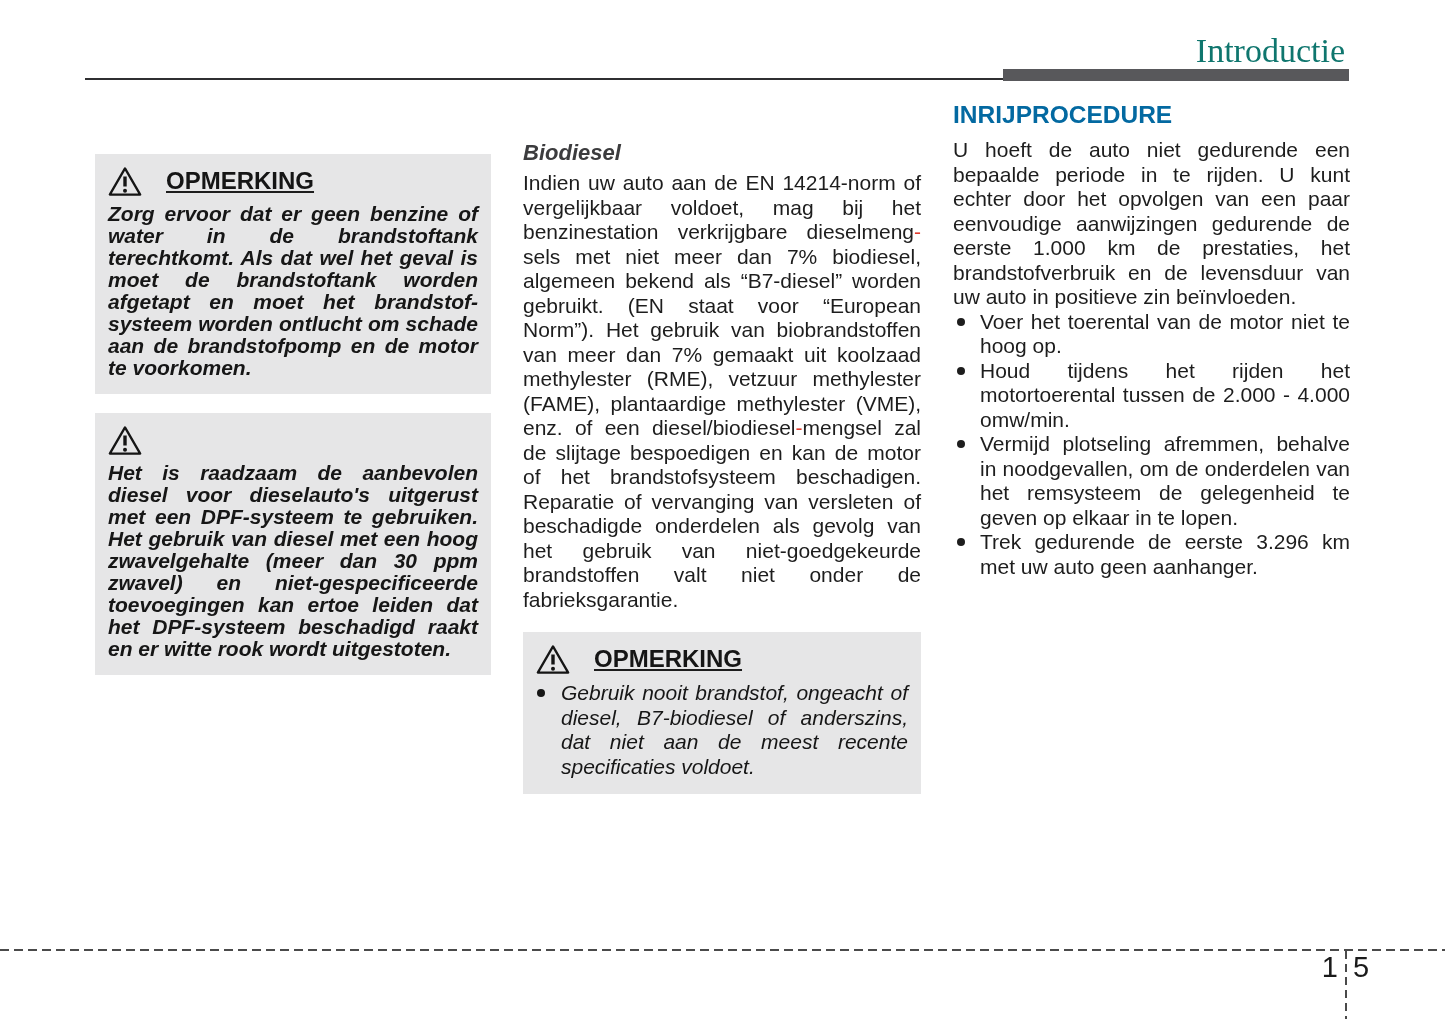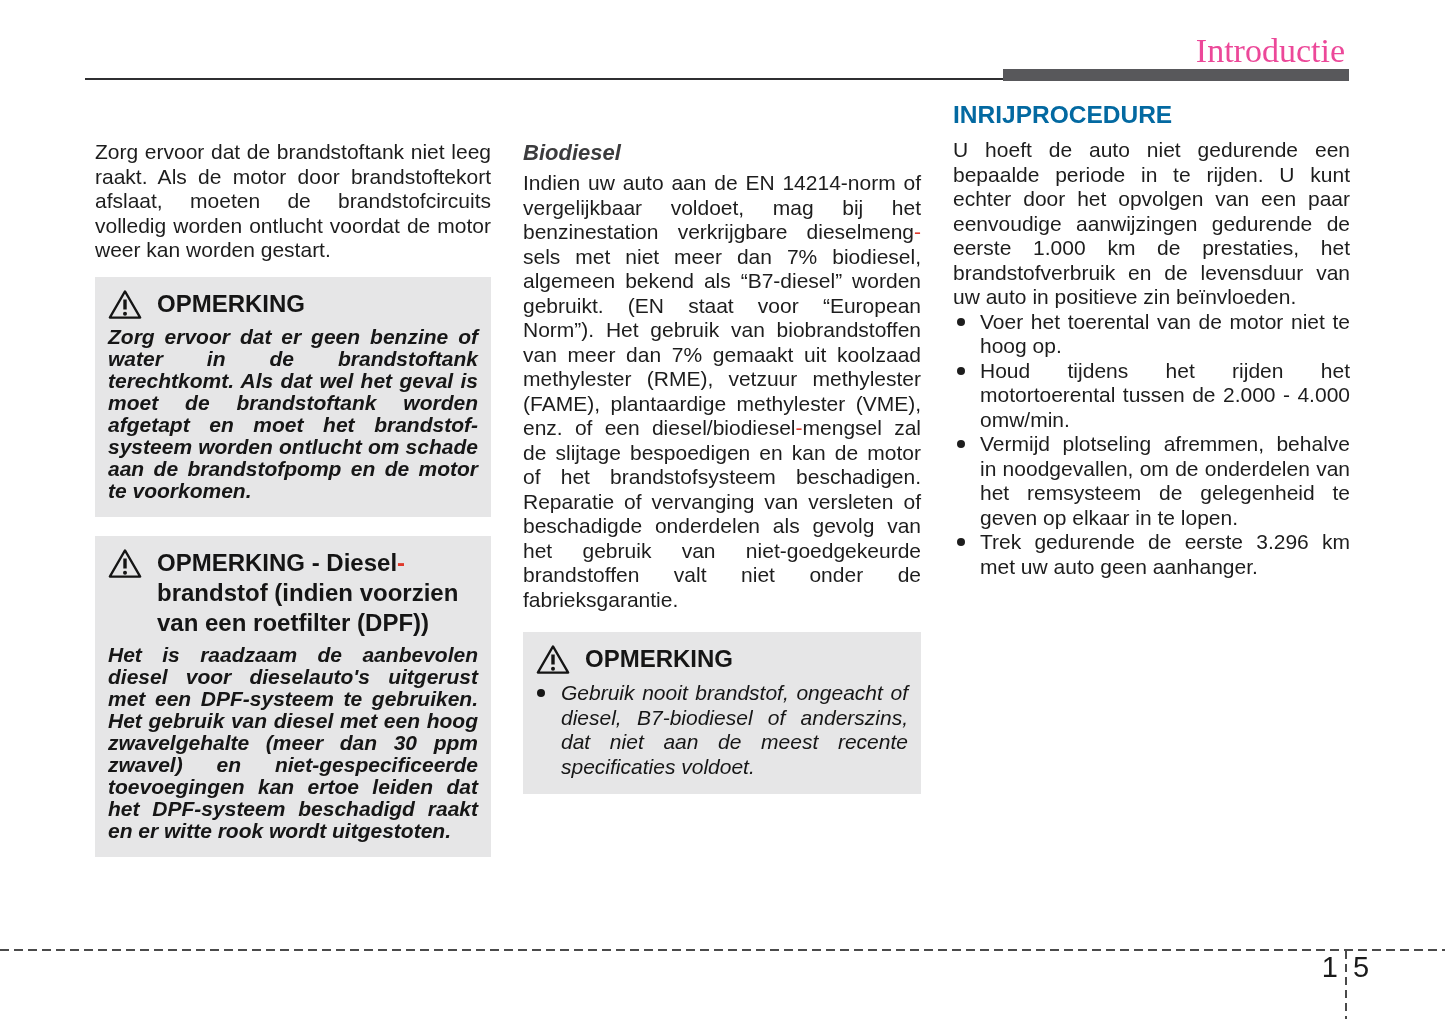--- a/index.html
+++ b/index.html
@@ -14,21 +14,21 @@
   }
 
   
   .hdr-title {
     position: absolute;
     top: 34px;
     right: 100px;
     font-family: "Liberation Serif", "DejaVu Serif", serif;
     font-size: 34px;
     line-height: 1;
-    color: #ec4899;
+    color: #0f766e;
   }
   .hdr-rule-thin {
     position: absolute;
     left: 85px;
     top: 78px;
     width: 918px;
     height: 2px;
     background: #2f2f31;
   }
   .hdr-rule-bar {
@@ -74,23 +74,24 @@
   .note-box {
     background: #e6e6e7;
     padding: 11px 13px 15px 13px;
   }
   .nb-1 { margin-top: 14px; }
   .nb-2 { margin-top: 19px; }
   .nb-3 { margin-top: 20px; }
 
   .note-title {
     display: flex;
-    gap: 15px;
+    gap: 24px;
     align-items: flex-start;
     margin: 1px 0 6px 0;
+    text-decoration: underline;
   }
   .warn-icon { flex: 0 0 auto; width: 34px; height: 31px; }
   .note-title .ttl {
     font-weight: bold;
     font-size: 24px;
     line-height: 30px;
     color: #151515;
   }
   .note-body {
     margin: 0;
@@ -157,42 +158,40 @@
 </head>
 <body>
 
 <div class="page">
 
   <div class="hdr-title">Introductie</div>
   <div class="hdr-rule-thin"></div>
   <div class="hdr-rule-bar"></div>
 
   <div class="col col-1">
-    <p class="para">Zorg ervoor dat de brandstoftank niet leeg raakt. Als de motor door brandstoftekort afslaat, moeten de brandstofcircuits volledig worden ontlucht voordat de motor weer kan worden gestart.</p>
 
     <div class="note-box nb-1">
       <div class="note-title">
         <svg class="warn-icon" viewBox="0 0 34 31" xmlns="http://www.w3.org/2000/svg">
           <path d="M17 2.4 L32.2 28.6 H1.8 Z" fill="none" stroke="#151515" stroke-width="2.3" stroke-linejoin="round"></path>
           <line x1="17" y1="10.5" x2="17" y2="20.5" stroke="#151515" stroke-width="3.4"></line>
           <circle cx="17" cy="24.8" r="2" fill="#151515"></circle>
         </svg>
         <span class="ttl">OPMERKING</span>
       </div>
       <p class="note-body">Zorg ervoor dat er geen benzine of water in de brandstoftank terechtkomt. Als dat wel het geval is moet de brandstoftank worden afgetapt en moet het brandstof-systeem worden ontlucht om schade aan de brandstofpomp en de motor te voorkomen.</p>
     </div>
 
     <div class="note-box nb-2">
       <div class="note-title">
         <svg class="warn-icon" viewBox="0 0 34 31" xmlns="http://www.w3.org/2000/svg">
           <path d="M17 2.4 L32.2 28.6 H1.8 Z" fill="none" stroke="#151515" stroke-width="2.3" stroke-linejoin="round"></path>
           <line x1="17" y1="10.5" x2="17" y2="20.5" stroke="#151515" stroke-width="3.4"></line>
           <circle cx="17" cy="24.8" r="2" fill="#151515"></circle>
         </svg>
-        <span class="ttl"><span>OPMERKING - Diesel</span><span class="red">-</span><span>brandstof (indien voorzien van een roetfilter (DPF))</span></span>
       </div>
       <p class="note-body">Het is raadzaam de aanbevolen diesel voor dieselauto's uitgerust met een DPF-systeem te gebruiken. Het gebruik van diesel met een hoog zwavelgehalte (meer dan 30 ppm zwavel) en niet-gespecificeerde toevoegingen kan ertoe leiden dat het DPF-systeem beschadigd raakt en er witte rook wordt uitgestoten.</p>
     </div>
   </div>
 
   <div class="col col-2">
     <h3 class="sub">Biodiesel</h3>
     <p class="para"><span>Indien uw auto aan de EN 14214-norm of vergelijkbaar voldoet, mag bij het benzinestation verkrijgbare dieselmeng</span><span class="red">-</span><span>sels met niet meer dan 7% biodiesel, algemeen bekend als “B7-diesel” worden gebruikt. (EN staat voor “European Norm”). Het gebruik van biobrandstoffen van meer dan 7% gemaakt uit koolzaad methylester (RME), vetzuur methylester (FAME), plantaardige methylester (VME), enz. of een diesel/biodiesel</span><span class="red">-</span><span>mengsel zal de slijtage bespoedigen en kan de motor of het brandstofsysteem beschadigen. Reparatie of vervanging van versleten of beschadigde onderdelen als gevolg van het gebruik van niet-goedgekeurde brandstoffen valt niet onder de fabrieksgarantie.</span></p>
 
     <div class="note-box nb-3">

